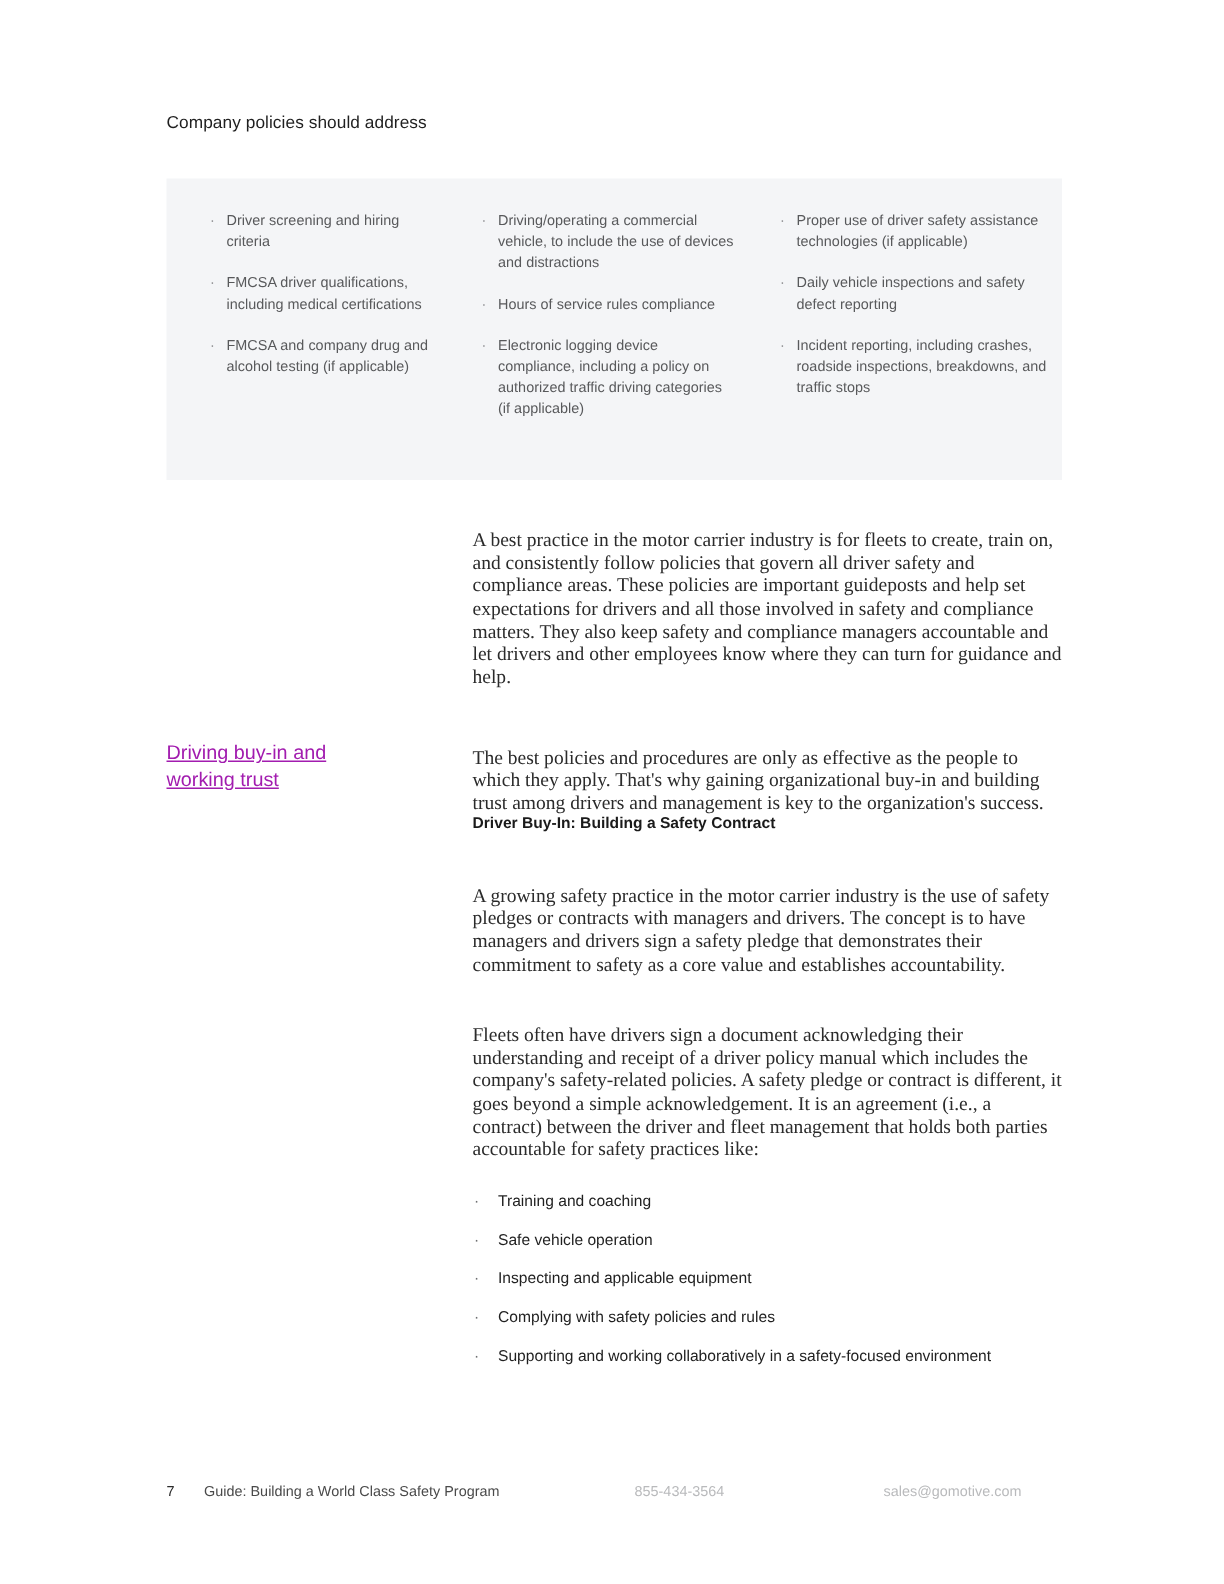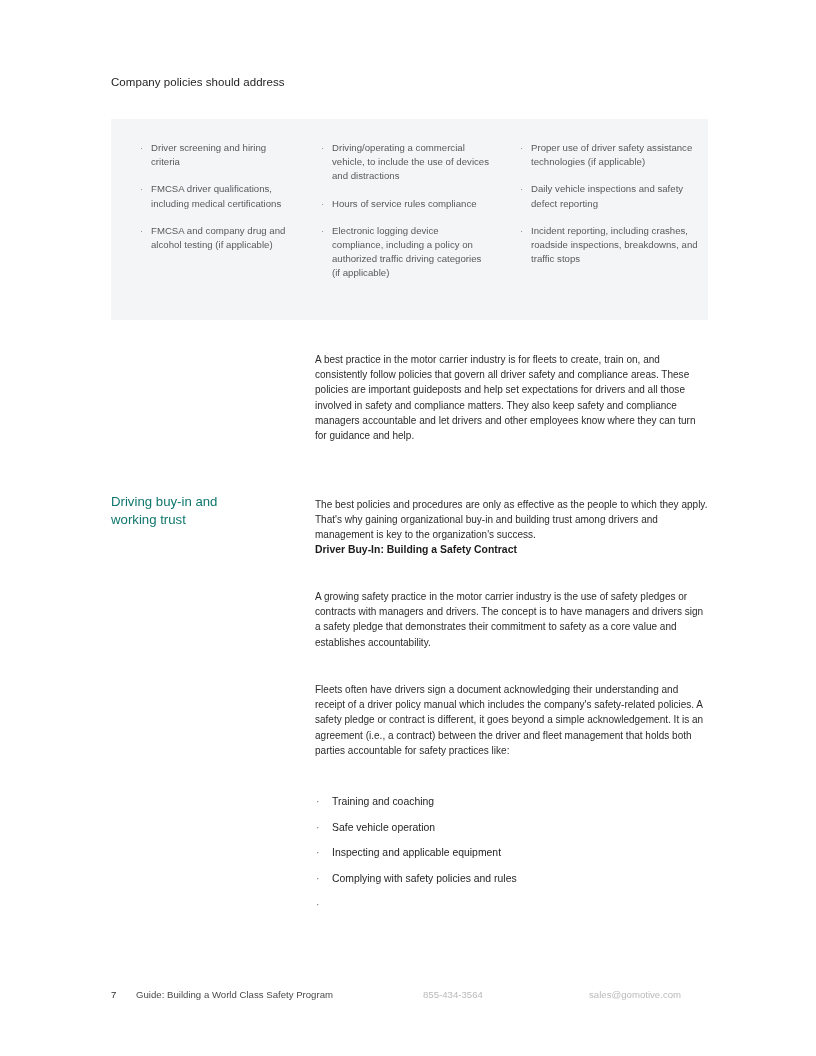--- a/index.html
+++ b/index.html
@@ -88,46 +88,48 @@
   }
 
   
   .body-col {
     position: absolute;
     left: 315px;
     width: 394px;
   }
 
   .para {
-    font-size: 10px;
+    font-size: 13px;
     line-height: 15.2px;
     color: #2b2b2b;
     letter-spacing: 0.01px;
     margin: 0;
+    font-family: Liberation Serif, serif;
   }
 
   .sub-head {
     font-size: 10.4px;
     line-height: 15.2px;
     color: #1a1a1a;
     font-weight: bold;
     margin: 0;
     letter-spacing: 0.01px;
   }
 
   
   .section-heading {
     position: absolute;
     left: 111px;
     top: 493px;
     width: 190px;
     font-size: 13.2px;
     line-height: 18px;
-    color: #0f766e;
-    letter-spacing: 0.01px;
+    color: #a21caf;
+    letter-spacing: 0.01px;
+    text-decoration: underline;
   }
 
   
   .practice-list {
     list-style: none;
     margin: 0;
     padding: 0;
   }
 
   .practice-list li {
@@ -285,20 +287,21 @@
     <li>
       <span class="bullet-dot">·</span>
       <span>Inspecting and applicable equipment</span>
     </li>
     <li>
       <span class="bullet-dot">·</span>
       <span>Complying with safety policies and rules</span>
     </li>
     <li>
       <span class="bullet-dot">·</span>
+      <span>Supporting and working collaboratively in a safety-focused environment</span>
     </li>
   </ul>
 
   <div class="footer">
     <span class="footer-page-num">7</span>
     <span class="footer-title">Guide: Building a World Class Safety Program</span>
     <span class="footer-phone">855-434-3564</span>
     <span class="footer-email">sales@gomotive.com</span>
   </div>
 

